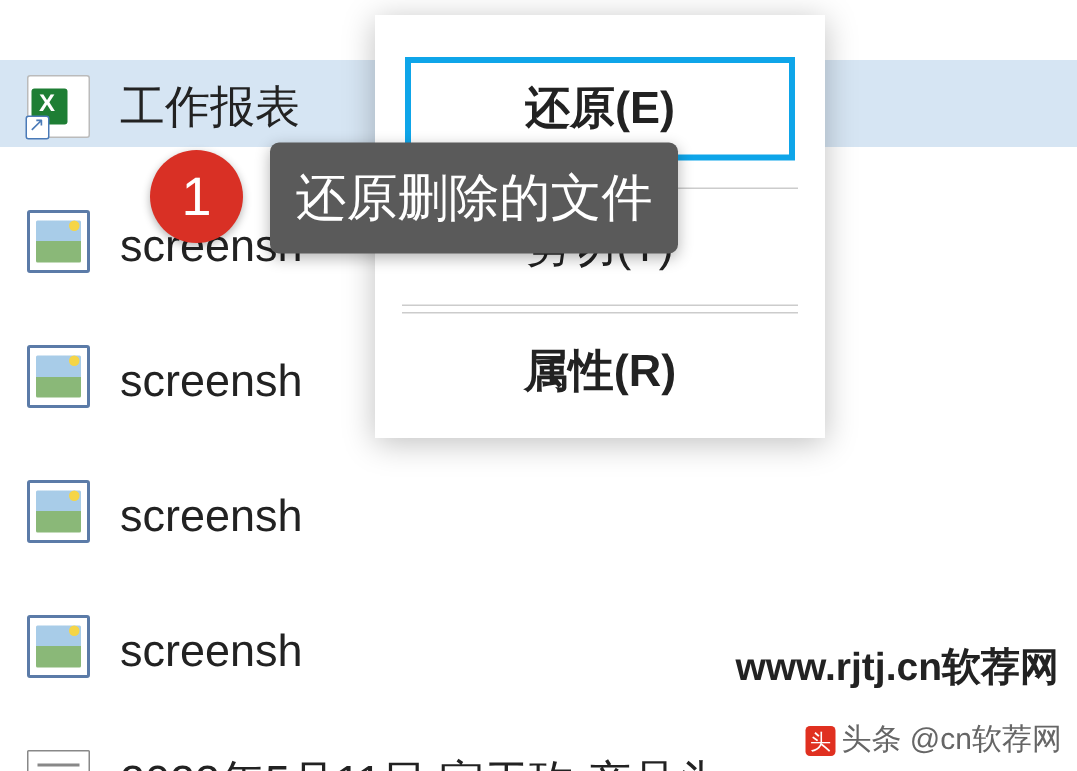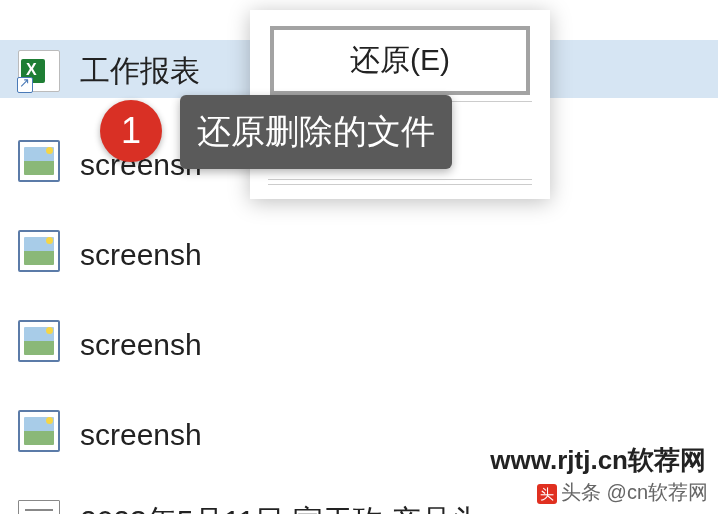--- a/index.html
+++ b/index.html
@@ -164,23 +164,24 @@
     .menu-item {
       font-size: 30px;
       color: #222;
       text-align: center;
       padding: 14px 0;
     }
     .menu-item.bold {
       font-weight: bold;
     }
     .menu-item.highlighted {
-      border: 4px solid #a3a3a3;
-      margin: 6px 20px;
+      border: 4px solid #0ea5e9;
+      margin: 18px 20px;
       padding: 10px 0;
+      font-weight: bold;
     }
     .menu-sep {
       height: 1px;
       background: #ccc;
       margin: 4px 18px;
     }
 
     
     .step-badge {
       position: absolute;
@@ -209,21 +210,21 @@
       padding: 14px 17px;
       border-radius: 6px;
       z-index: 30;
       box-shadow: 0 3px 10px rgba(0,0,0,0.3);
     }
 
     
     .watermark1 {
       position: absolute;
       right: 12px;
-      bottom: 36px;
+      bottom: 52px;
       font-size: 26px;
       color: #222;
       font-weight: bold;
       z-index: 50;
     }
     .watermark2 {
       position: absolute;
       right: 10px;
       bottom: 8px;
       font-size: 20px;
@@ -282,20 +283,21 @@
       </div>
   </div>
 </div>
 
 <div class="context-menu">
   <div class="menu-item highlighted">还原(E)</div>
   <div class="menu-sep"></div>
   <div class="menu-item">剪切(T)</div>
   <div class="menu-sep"></div>
   <div class="menu-sep"></div>
+  <div class="menu-item bold">属性(R)</div>
 </div>
 
 <div class="step-badge">1</div>
 
 <div class="tooltip">还原删除的文件</div>
 
 <div class="watermark1">www.rjtj.cn软荐网</div>
 <div class="watermark2">
   <span class="wm-logo">头</span><span>头条 @cn软荐网</span>
 </div>

